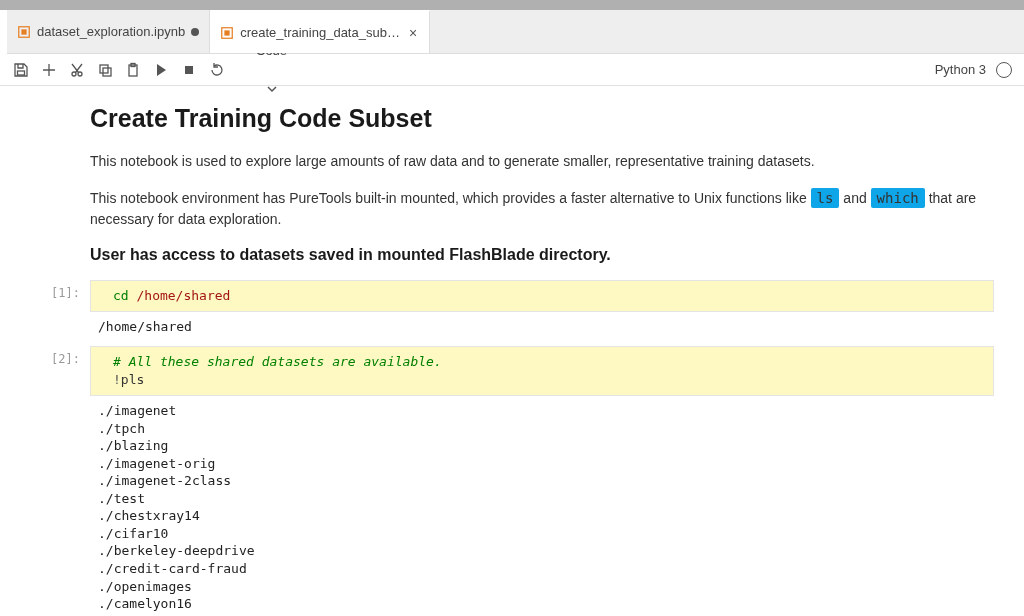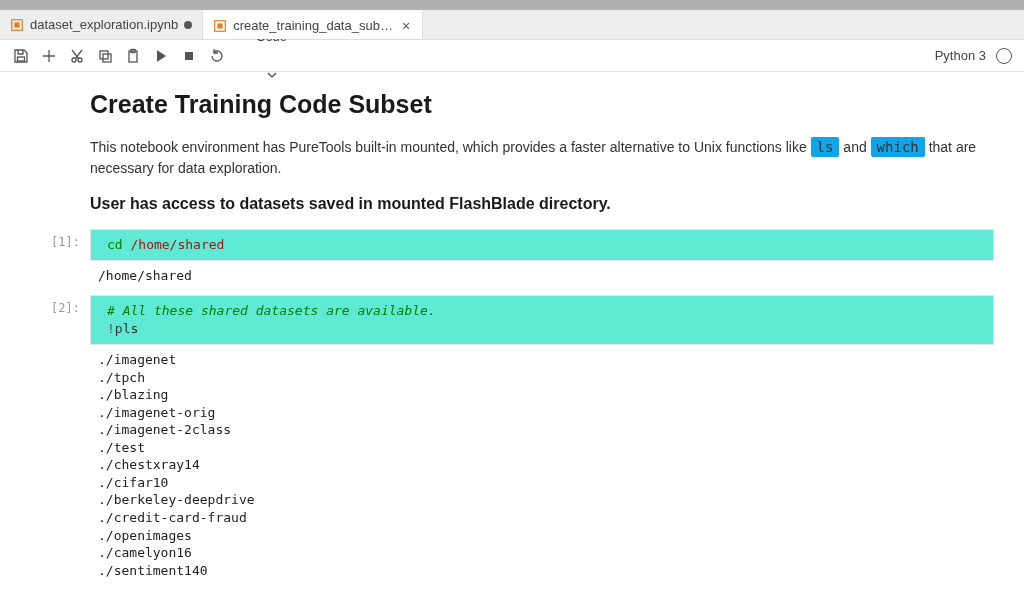--- a/index.html
+++ b/index.html
@@ -14,21 +14,22 @@
 }
 .titlebar {
   height: 10px;
   background: #b0b0b0;
 }
 .tabbar {
   display: flex;
   align-items: stretch;
   background: #eeeeee;
   border-bottom: 1px solid #ddd;
-  height: 30px;
+  height: 44px;
+  margin-left: 7px;
 }
 .tab {
   display: flex;
   align-items: center;
   gap: 6px;
   padding: 0 10px;
   font-size: 13px;
   color: #444;
   border-right: 1px solid #ddd;
   background: #eeeeee;
@@ -153,23 +154,23 @@
   padding-top: 6px;
   font-family: ui-monospace, SFMono-Regular, Menlo, Consolas, monospace;
   font-size: 12px;
   color: #9a9a9a;
 }
 .cell-body {
   flex: 1;
   margin-right: 18px;
 }
 .code-input {
-  background: #5eead4;
+  background: #fef9c3;
   border: 1px solid #e4e4e4;
-  padding: 6px 16px;
+  padding: 6px 22px;
   font-family: ui-monospace, SFMono-Regular, Menlo, Consolas, monospace;
   font-size: 13px;
   white-space: pre;
   line-height: 1.4;
 }
 .code-input .path { color: #a31515; }
 .code-input .keyw { color: #008000; }
 .code-input .comment { color: #008000; font-style: italic; }
 .code-input .bang { color: #555; }
 .cell-output {
@@ -270,20 +271,21 @@
   <div class="kernel">
     <span>Python 3</span>
     <span class="circle"></span>
   </div>
 </div>
 
 <div class="notebook">
 
   <div class="md-content">
     <h1>Create Training Code Subset</h1>
+    <p>This notebook is used to explore large amounts of raw data and to generate smaller, representative training datasets.</p>
     <p>
       <span>This notebook environment has PureTools built-in mounted, which provides a faster alternative to Unix functions like </span><code class="inline">ls</code><span> and </span><code class="inline">which</code><span> that are necessary for data exploration.</span>
     </p>
     <h3>User has access to datasets saved in mounted FlashBlade directory.</h3>
   </div>
 
   <div class="cell">
     <div class="prompt">[1]:</div>
     <div class="cell-body">
       <div class="code-input"><span class="keyw">cd</span><span class="path"> /home/shared</span></div>

